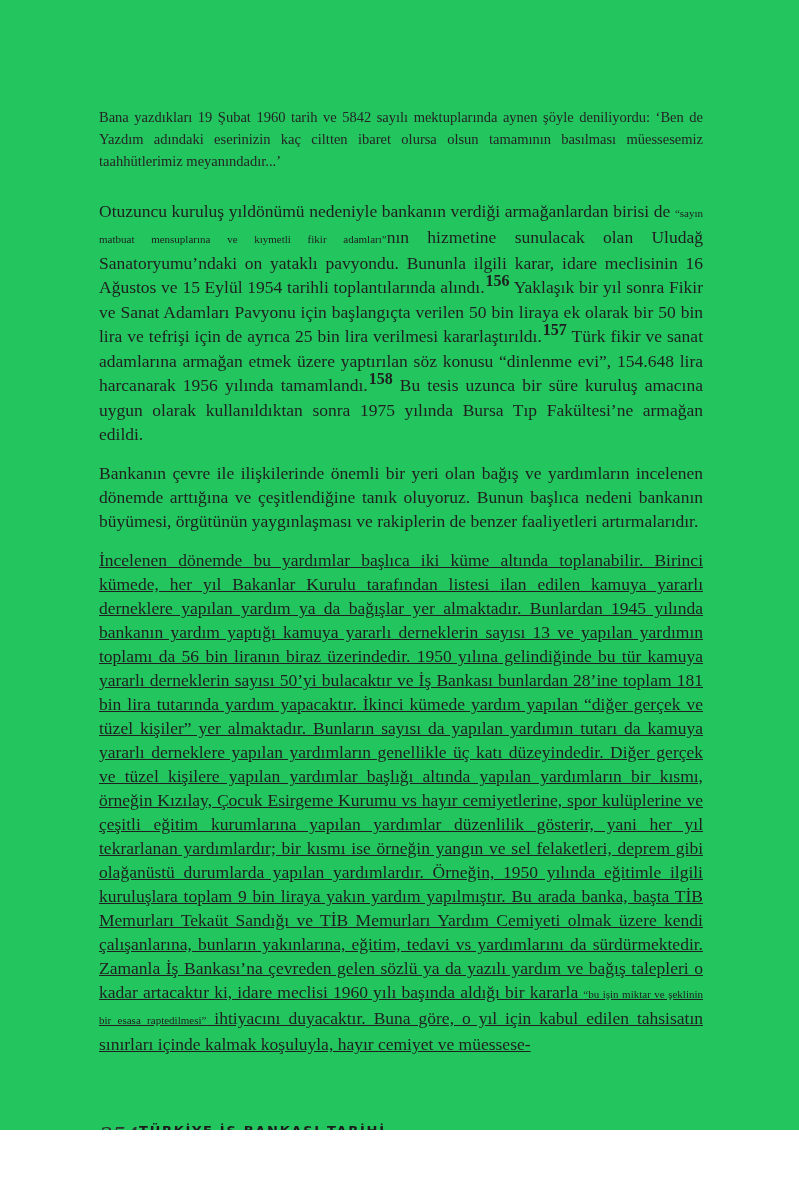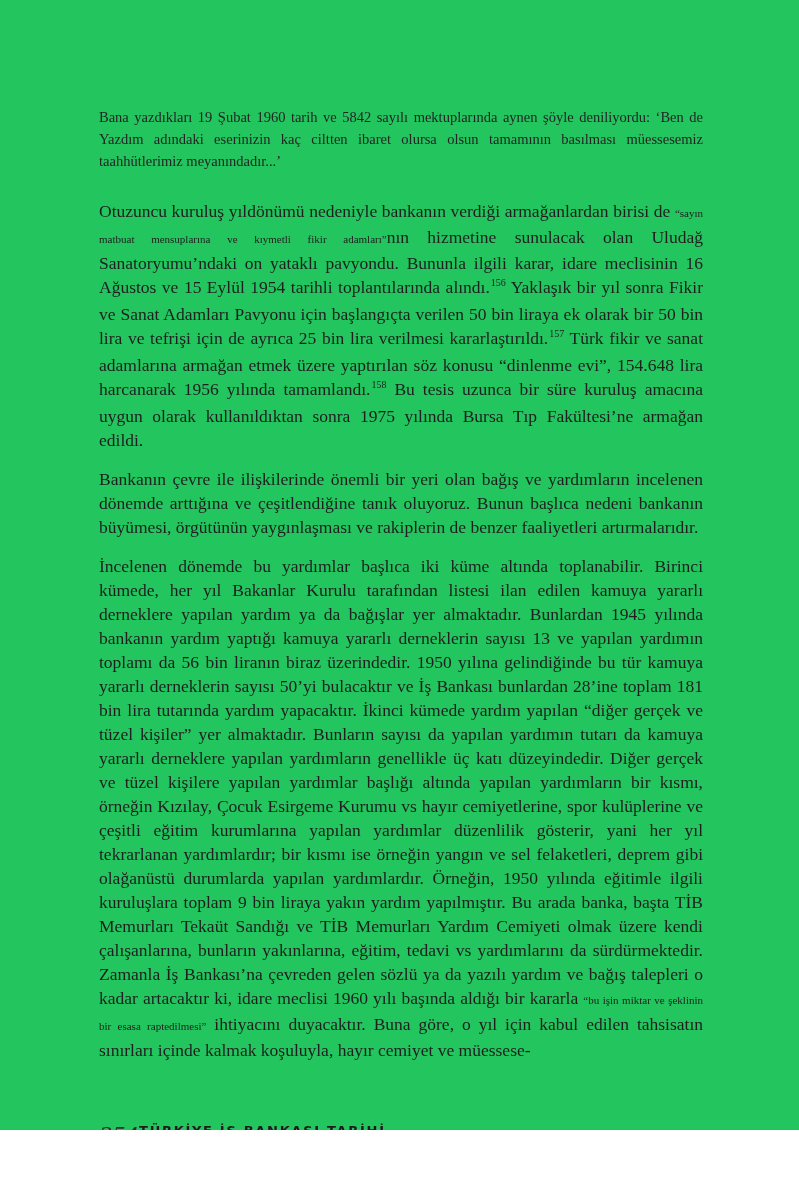--- a/index.html
+++ b/index.html
@@ -28,28 +28,28 @@
     text-align: justify;
     margin: 0 0 27px 0;
     color: #242424;
   }
   p.body-para {
     font-size: 17.5px;
     line-height: 24px;
     text-align: justify;
     margin: 0 0 15px 0;
   }
-  p.body-para:last-child { margin-bottom: 2px; }
+  p.body-para:last-child { margin-bottom: 2px; text-decoration: underline; }
   .seg-normal { }
   .seg-small {
     font-size: 11px;
   }
   .seg-sup {
-    font-weight: normal;
-    font-size: 10px;
+    font-weight: bold;
+    font-size: 16px;
     position: relative;
     top: -7px;
     padding-left: 1px;
   }
   .footer {
     position: absolute;
     left: 99px;
     width: 604px;
     top: 1106px;
     height: 40px;

